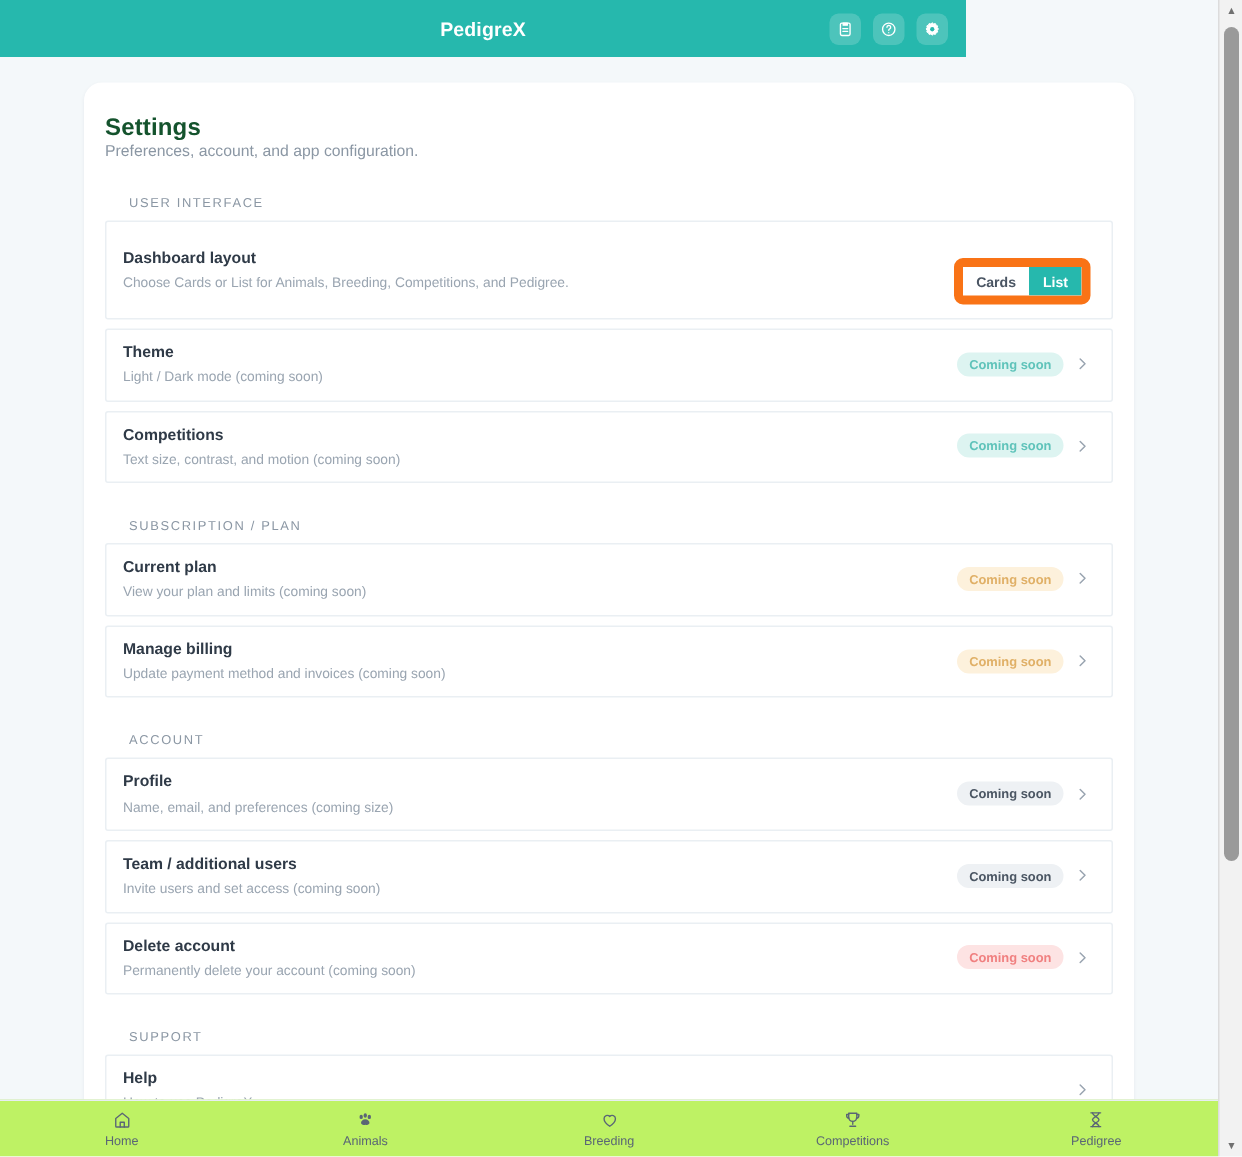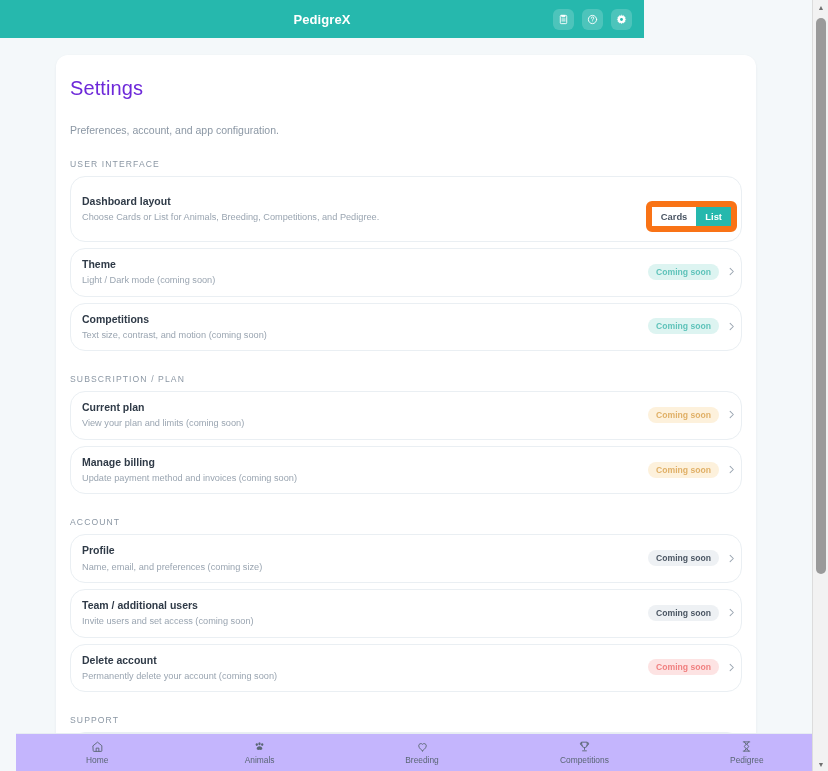--- a/index.html
+++ b/index.html
@@ -68,48 +68,48 @@
   .page-card {
     margin: 17px 56px 0 56px;
     background: #ffffff;
     border-radius: 12px;
     box-shadow: 0 1px 3px rgba(20,40,60,0.06);
     padding: 18px 14px 20px 14px;
     min-height: 700px;
   }
 
   .page-title {
-    font-size: 20px;
-    font-weight: normal;
-    color: #6d28d9;
+    font-size: 16px;
+    font-weight: bold;
+    color: #14532d;
     margin: 4px 0 0 0;
     letter-spacing: 0.1px;
   }
   .page-subtitle {
     font-size: 10.5px;
     color: #8b97a4;
-    margin-top: 24px;
+    margin-top: 0;
   }
 
   .section-label {
     font-size: 8.6px;
     letter-spacing: 1.1px;
     color: #8b97a4;
-    margin: 23px 0 7px 0;
+    margin: 23px 0 7px 16px;
     text-transform: uppercase;
   }
 
   .rows { display: flex; flex-direction: column; gap: 6px; }
 
   .row {
     background: #ffffff;
     border: 1px solid #eaeff3;
-    border-radius: 15px;
+    border-radius: 2px;
     min-height: 38px;
-    padding: 8px 4px 9px 11px;
+    padding: 8px 14px 9px 11px;
     display: flex;
     align-items: center;
     justify-content: space-between;
     cursor: pointer;
   }
   .row-text { min-width: 0; }
   .row-title {
     font-size: 10.5px;
     font-weight: bold;
     color: #2f3a47;
@@ -157,25 +157,25 @@
     font-weight: bold;
     padding: 4px 9px;
     color: #4a5563;
     cursor: pointer;
   }
   .seg.active { background: #26b8ad; color: #ffffff; }
 
   
   .bottomnav {
     position: absolute;
-    left: 16px;
+    left: 0;
     bottom: 0;
     width: 812px;
     height: 38px;
-    background: #c4b5fd;
+    background: #bef264;
     border-top: 1px solid #e7edf2;
     display: flex;
     align-items: center;
   }
   .nav-item {
     flex: 1;
     display: flex;
     flex-direction: column;
     align-items: center;
     justify-content: center;

